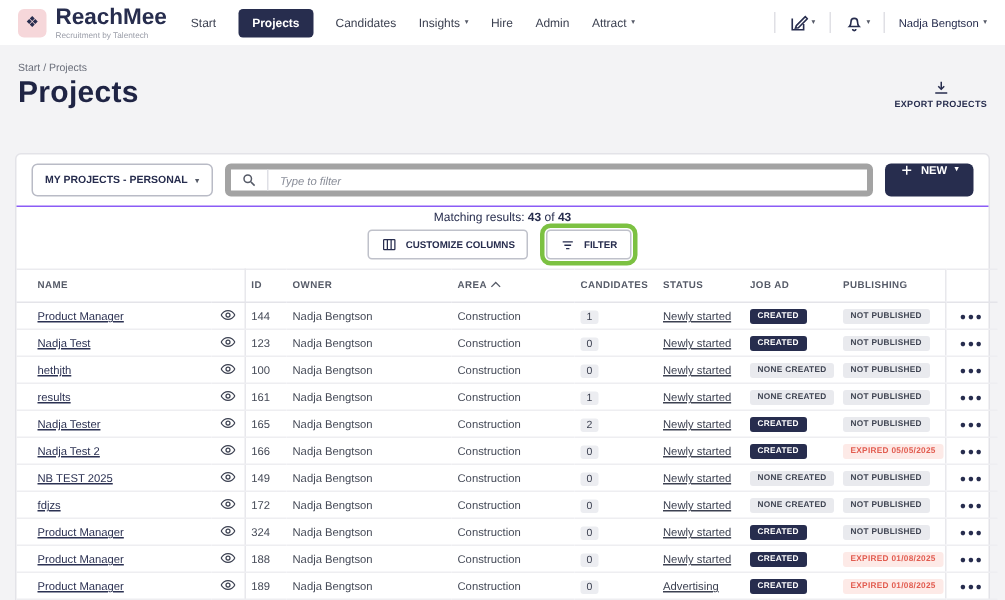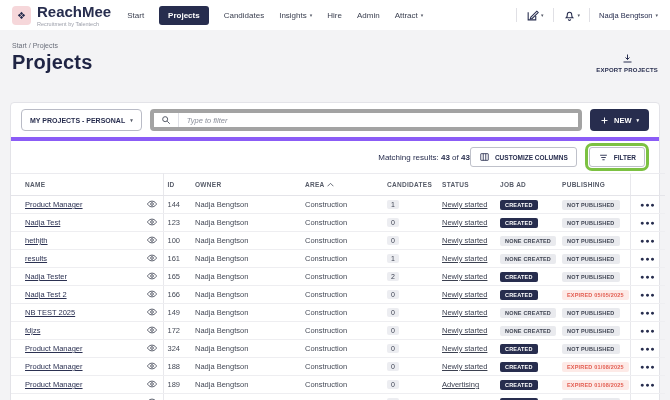--- a/index.html
+++ b/index.html
@@ -32,25 +32,25 @@
 
   
   .panel { background:#fff; margin:28px 10px 0; border:1px solid #e3e3e8; border-radius:4px; }
   .toolbar { display:flex; gap:8px; padding:6px 10px; align-items:center; }
   .scope-btn { display:flex; align-items:center; gap:5px; border:1px solid #b9bbc6; border-radius:4px;
     padding:0 8px; height:22px; font-size:7px; font-weight:bold; color:#272d4e; background:#fff; white-space:nowrap; cursor:pointer; }
   .search { flex:1; display:flex; align-items:center; border:4px solid #a3a3a3; border-radius:4px; height:22px; background:#fff; }
   .search-icon-wrap { padding:0 7px; border-right:1px solid #dfe0e6; display:flex; align-items:center; height:100%; }
   .search input { flex:1; border:none; outline:none; font-size:7.5px; color:#333; padding:0 8px; font-family:inherit; background:transparent; }
   .search input::placeholder { color:#8a8e99; font-style:italic; }
-  .new-btn { display:flex; align-items:center; gap:5px; background:#272d4e; color:#fff; border:none;
+  .new-btn { display:flex; gap:5px; background:#272d4e; color:#fff; border:none;
     border-radius:4px; height:22px; padding:0 10px; font-size:7.5px; font-weight:bold; cursor:pointer; }
 
   .results-row { display:flex; align-items:center; justify-content:flex-end;
-    border-top:4px solid #8b5cf6; padding:2px 10px; }
+    border-top:1px solid #8b5cf6; padding:2px 10px;flex-direction:column; }
   .results-text { font-size:8px; color:#272d4e; }
   .right-btns { display:flex; align-items:center; gap:8px; }
   .outline-btn { display:flex; align-items:center; gap:5px; border:1px solid #bfc1ca; border-radius:3px;
     background:#fff; height:20px; padding:0 8px; font-size:6.5px; font-weight:bold; color:#272d4e; cursor:pointer; }
   .filter-ring { border:3px solid #7cc142; border-radius:7px; padding:1px; }
 
   
   table { width:100%; border-collapse:collapse; table-layout:fixed; }
   th { font-size:6.5px; color:#565b68; text-align:left; font-weight:bold; letter-spacing:.3px;
     padding:7px 4px; border-top:1px solid #ebebef; border-bottom:1px solid #e4e4e9; white-space:nowrap; }

